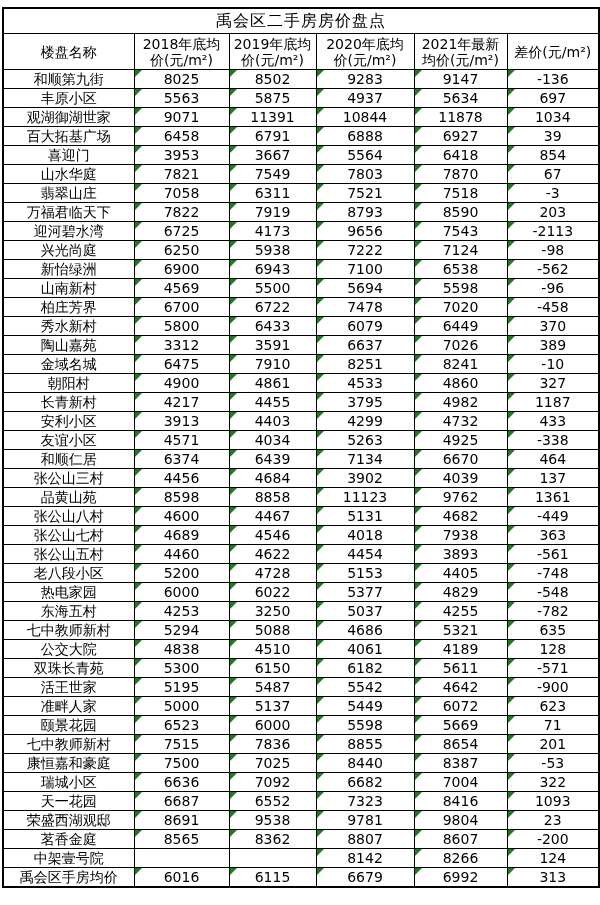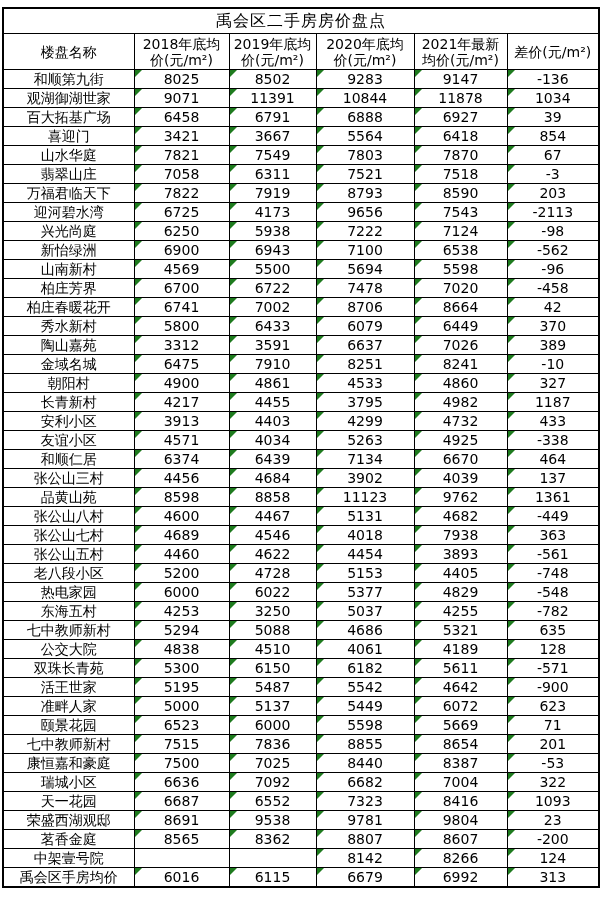--- a/index.html
+++ b/index.html
@@ -87,38 +87,46 @@
   <tbody>
       <tr>
         <td>和顺第九街</td>
         <td class="flagged">8025</td>
         <td class="flagged">8502</td>
         <td class="flagged">9283</td>
         <td class="flagged">9147</td>
         <td class="flagged">-136</td>
       </tr>
       <tr>
+        <td>丰原小区</td>
+        <td class="flagged">5563</td>
+        <td class="flagged">5875</td>
+        <td class="flagged">4937</td>
+        <td class="flagged">5634</td>
+        <td class="flagged">697</td>
+      </tr>
+      <tr>
         <td>观湖御湖世家</td>
         <td class="flagged">9071</td>
         <td class="flagged">11391</td>
         <td class="flagged">10844</td>
         <td class="flagged">11878</td>
         <td class="flagged">1034</td>
       </tr>
       <tr>
         <td>百大拓基广场</td>
         <td class="flagged">6458</td>
         <td class="flagged">6791</td>
         <td class="flagged">6888</td>
         <td class="flagged">6927</td>
         <td class="flagged">39</td>
       </tr>
       <tr>
         <td>喜迎门</td>
-        <td class="flagged">3421</td>
+        <td class="flagged">3953</td>
         <td class="flagged">3667</td>
         <td class="flagged">5564</td>
         <td class="flagged">6418</td>
         <td class="flagged">854</td>
       </tr>
       <tr>
         <td>山水华庭</td>
         <td class="flagged">7821</td>
         <td class="flagged">7549</td>
         <td class="flagged">7803</td>
@@ -175,28 +183,20 @@
       </tr>
       <tr>
         <td>柏庄芳界</td>
         <td class="flagged">6700</td>
         <td class="flagged">6722</td>
         <td class="flagged">7478</td>
         <td class="flagged">7020</td>
         <td class="flagged">-458</td>
       </tr>
       <tr>
-        <td>柏庄春暖花开</td>
-        <td class="flagged">6741</td>
-        <td class="flagged">7002</td>
-        <td class="flagged">8706</td>
-        <td class="flagged">8664</td>
-        <td class="flagged">42</td>
-      </tr>
-      <tr>
         <td>秀水新村</td>
         <td class="flagged">5800</td>
         <td class="flagged">6433</td>
         <td class="flagged">6079</td>
         <td class="flagged">6449</td>
         <td class="flagged">370</td>
       </tr>
       <tr>
         <td>陶山嘉苑</td>
         <td class="flagged">3312</td>

